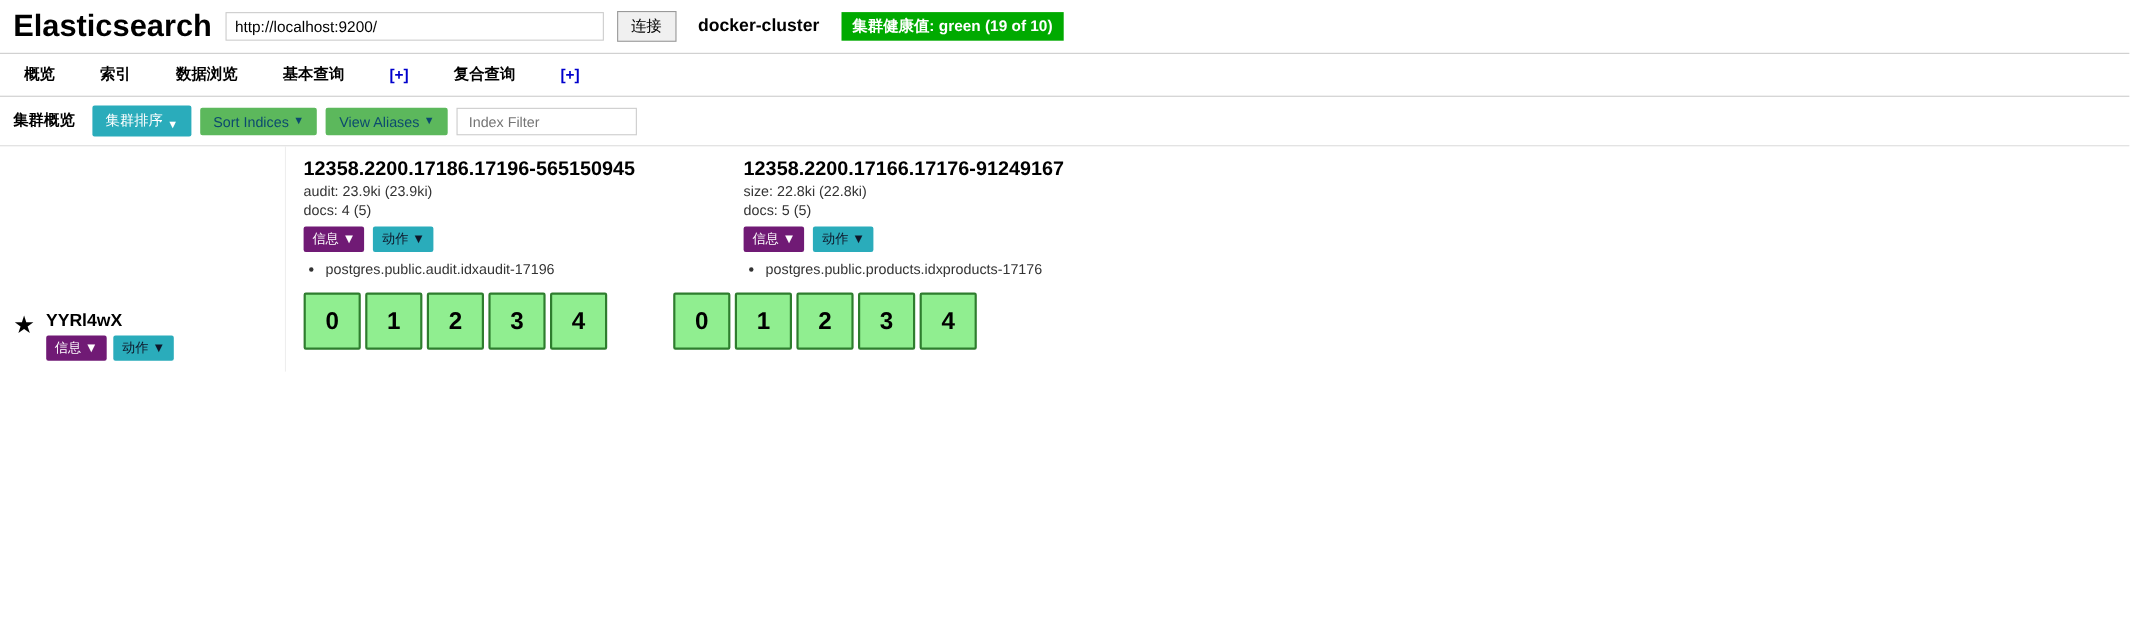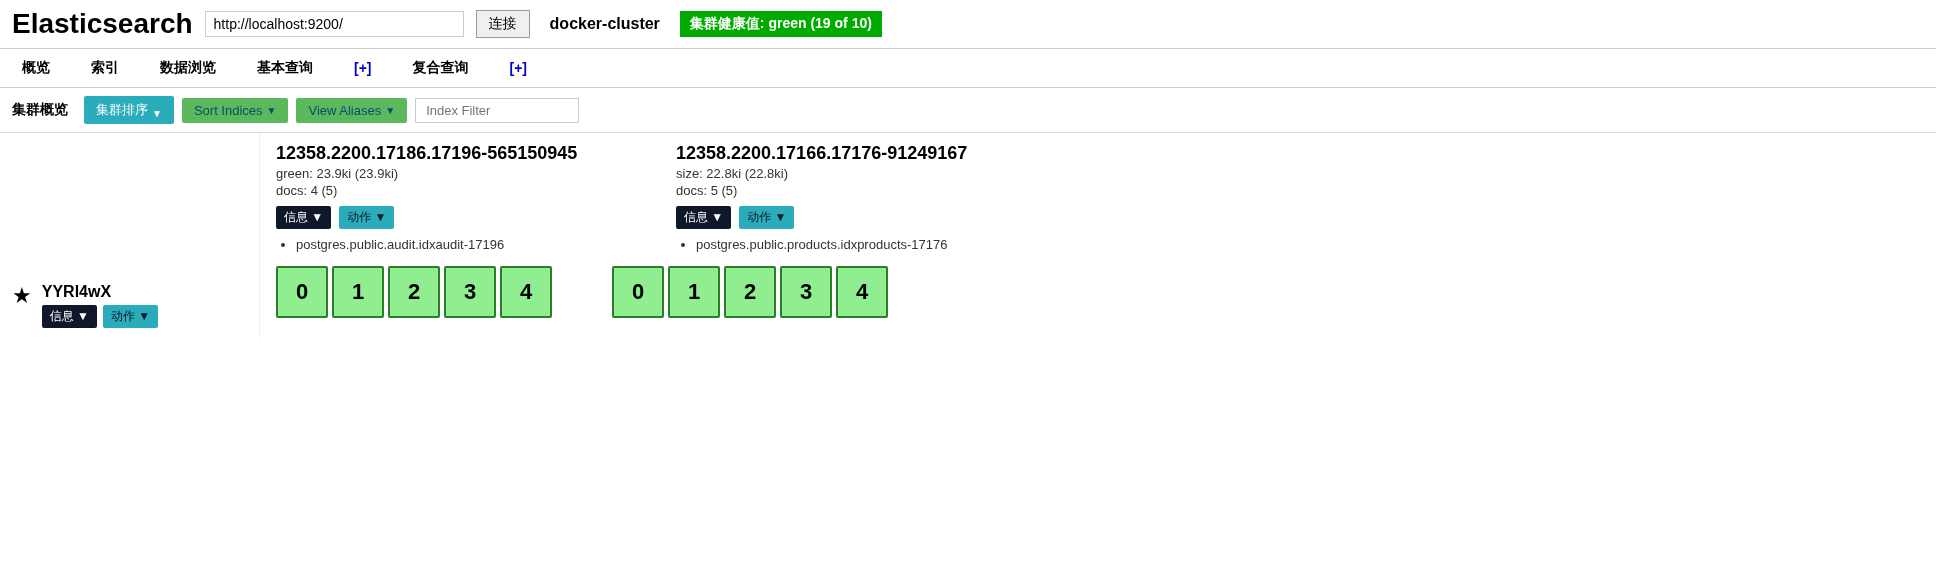--- a/index.html
+++ b/index.html
@@ -12,21 +12,21 @@
       padding: 8px 12px;
       border-bottom: 1px solid #ccc;
       gap: 12px;
     }
     .header-title {
       font-size: 28px;
       font-weight: bold;
       color: #000;
     }
     .header-url-input {
-      width: 259px;
+      width: 344px;
       padding: 4px 8px;
       font-size: 14px;
       border: 1px solid #ccc;
     }
     .connect-btn {
       padding: 4px 12px;
       font-size: 14px;
       border: 1px solid #999;
       background: #f0f0f0;
       cursor: pointer;
@@ -118,21 +118,21 @@
     }
     .star-icon {
       font-size: 22px;
       color: #000;
     }
     .index-name {
       font-size: 16px;
       font-weight: bold;
     }
     .btn-info {
-      background: #0f172a;
+      background: #701a75;
       color: #fff;
       border: none;
       padding: 3px 8px;
       font-size: 12px;
       cursor: pointer;
       border-radius: 2px;
     }
     .btn-action {
       background: #2aacbb;
       color: #0f172a;
@@ -262,21 +262,21 @@
       </div>
     </div>
   </div>
 
   <div style="flex:1; display:flex; flex-direction:column;">
 
     <div style="display:flex; padding: 10px 16px; gap: 60px;">
 
       <div class="index-col">
         <div class="index-card-title">12358.2200.17186.17196-565150945</div>
-        <div class="index-card-meta">green: 23.9ki (23.9ki)</div>
+        <div class="index-card-meta">audit: 23.9ki (23.9ki)</div>
         <div class="index-card-meta">docs: 4 (5)</div>
         <div class="index-card-buttons">
           <button class="btn-info">
             <span>信息</span>
             <span> ▼</span>
           </button>
           <button class="btn-action">
             <span>动作</span>
             <span> ▼</span>
           </button>

